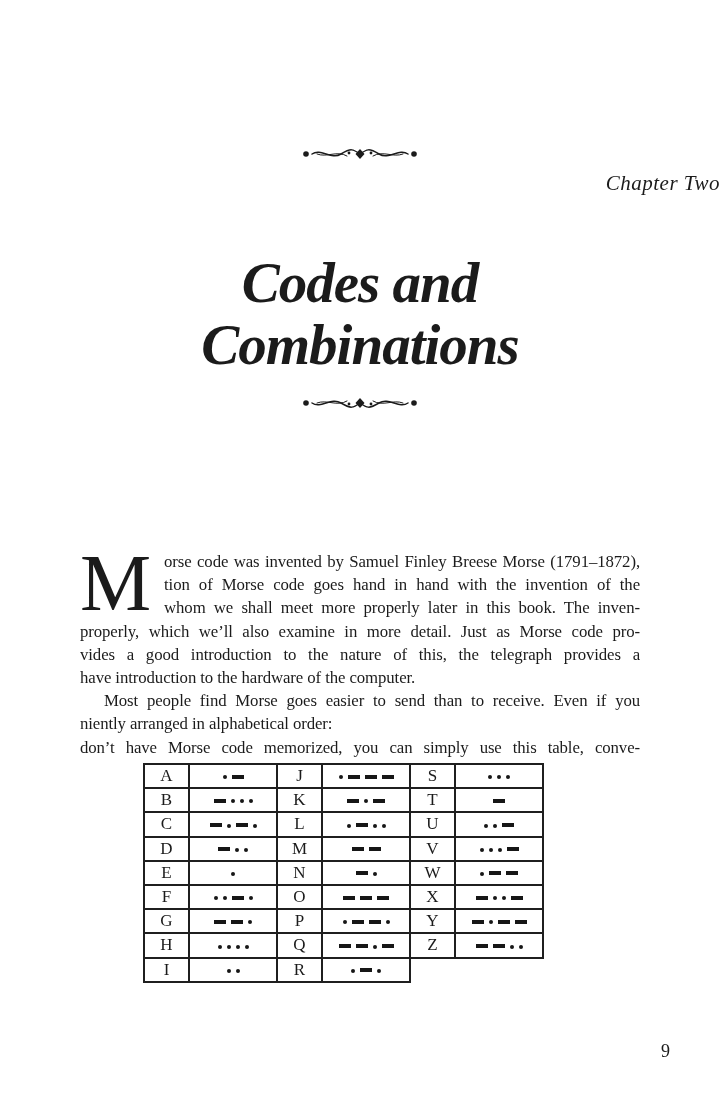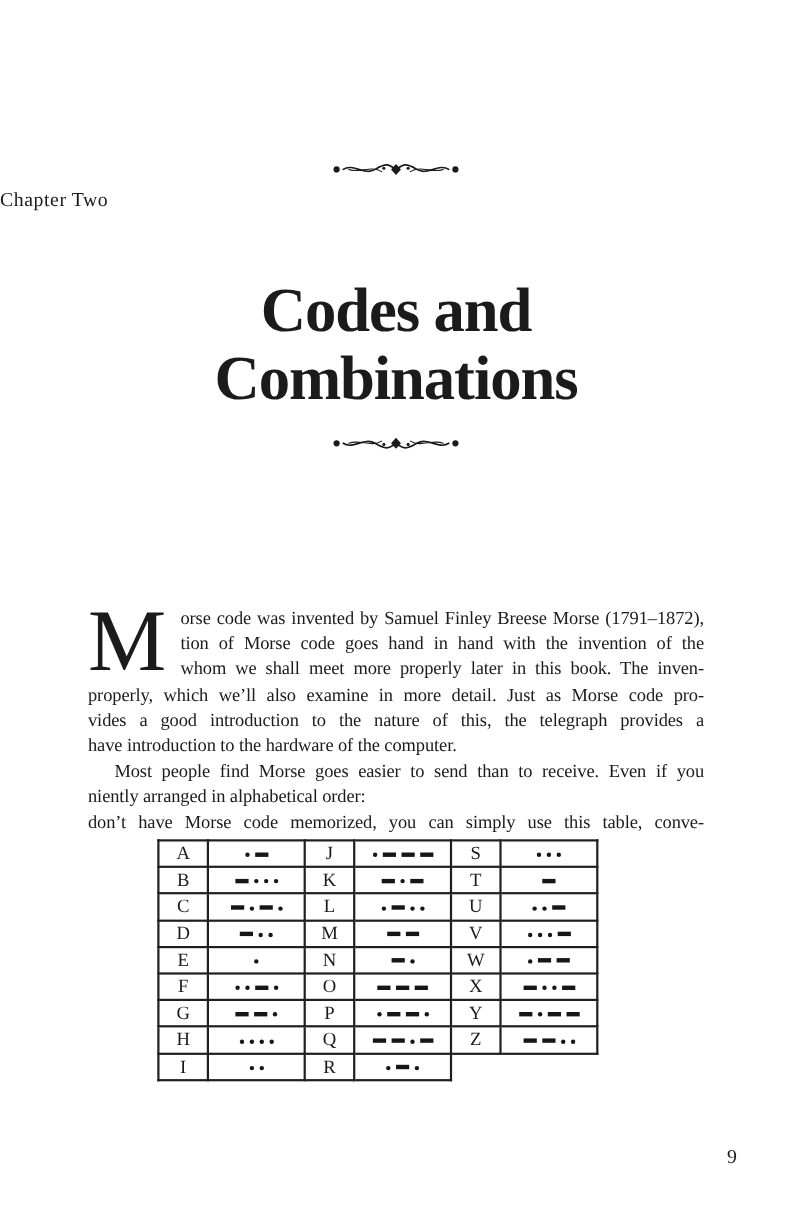--- a/index.html
+++ b/index.html
@@ -23,35 +23,37 @@
   }
   .ornament-top { top: 146px; }
   .ornament-bottom { top: 395px; }
   .ornament-bottom svg { transform: scaleY(-1); }
 
   .chapter-label {
     position: absolute;
     top: 171px;
     left: 0;
     width: 100%;
-    text-align: left;
-    font-size: 18px;
+    text-align: right;
+    font-size: 21px;
     letter-spacing: 0.5px;
+    font-style: italic;
   }
   .chapter-title {
     position: absolute;
     top: 252px;
     left: 0;
     width: 100%;
     margin: 0;
     text-align: center;
     font-size: 57px;
     font-weight: bold;
     line-height: 62px;
     letter-spacing: -1px;
+    font-style: italic;
   }
 
   .body-text {
     position: absolute;
     top: 550px;
     left: 80px;
     width: 560px;
     font-size: 16.8px;
     line-height: 23.2px;
     letter-spacing: -0.1px;

